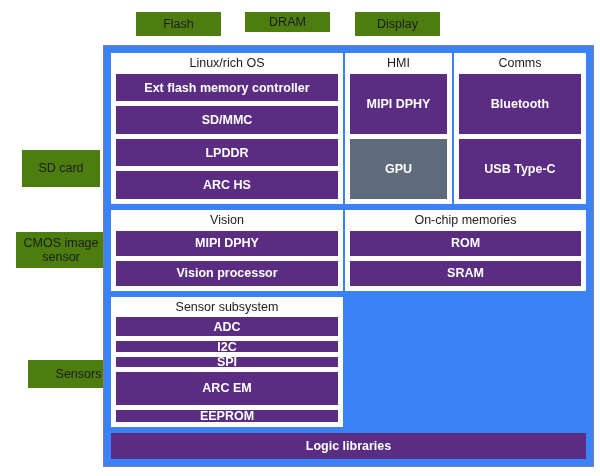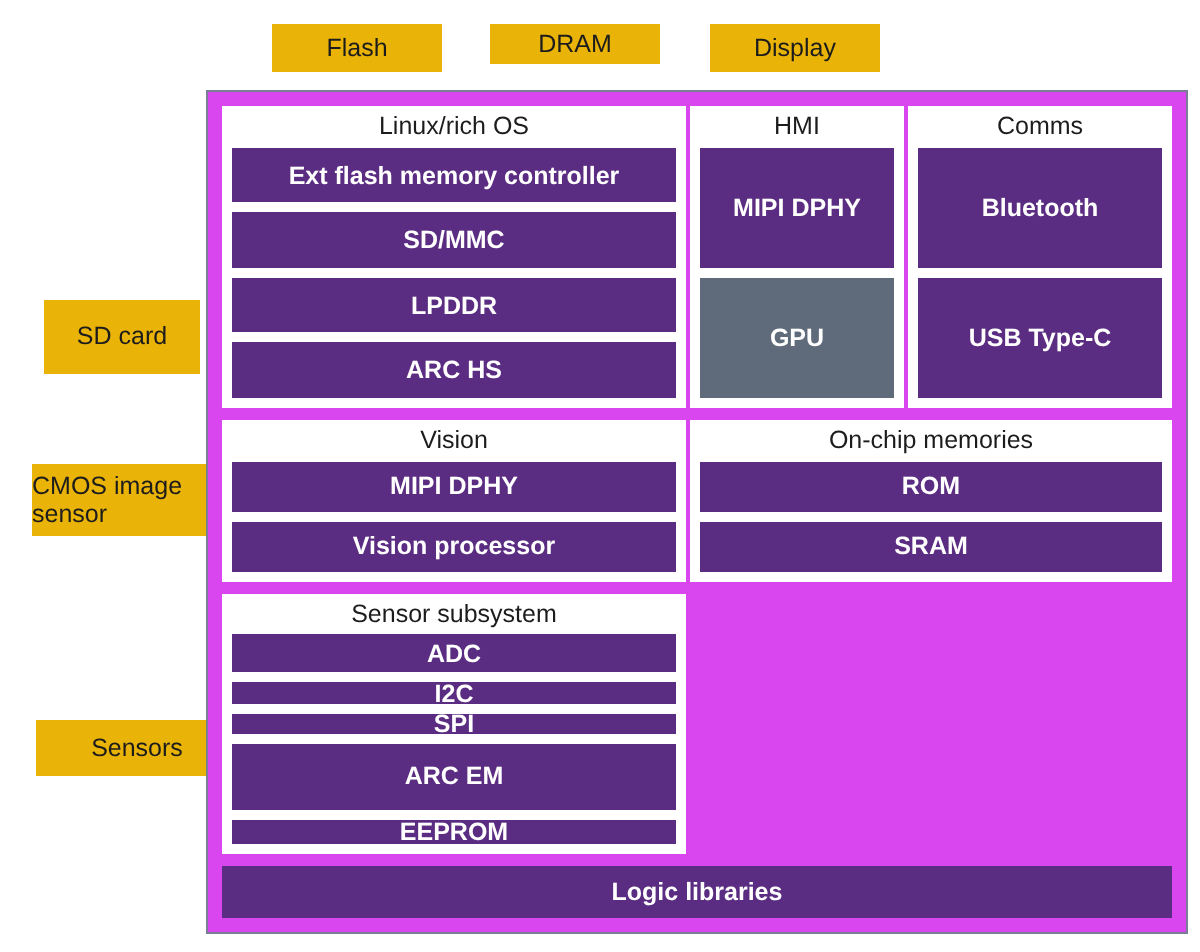--- a/index.html
+++ b/index.html
@@ -11,38 +11,39 @@
     width: 600px;
     height: 476px;
     position: relative;
     font-family: "Liberation Sans", sans-serif;
     overflow: hidden;
   }
 
   
   .ext-label {
     position: absolute;
-    background: #eab308;
+    background: #4d7c0f;
     color: #1c1c1c;
     font-size: 12.5px;
     display: flex;
     align-items: center;
     justify-content: center;
+    text-align: center;
     line-height: 1.15;
     box-sizing: border-box;
   }
 
   
   #chip-frame {
     position: absolute;
     left: 103px;
     top: 45px;
     width: 491px;
     height: 422px;
-    background: #d946ef;
+    background: #3b82f6;
     border: 1.5px solid #7b7f95;
     box-sizing: border-box;
     padding: 7px;
     display: flex;
     flex-direction: column;
   }
 
   .chip-row {
     display: flex;
     flex-direction: row;
@@ -130,21 +131,21 @@
 <div class="ext-label" style="left:136px; top:12px; width:85px; height:24px;">Flash</div>
 
 <div class="ext-label" style="left:245px; top:12px; width:85px; height:20px;">DRAM</div>
 
 <div class="ext-label" style="left:355px; top:12px; width:85px; height:24px;">Display</div>
 
 <div class="ext-label" style="left:22px; top:150px; width:78px; height:37px;">SD card</div>
 
 <div class="ext-label" style="left:16px; top:232px; width:90px; height:36px;">CMOS image sensor</div>
 
-<div class="ext-label" style="left:18px; top:360px; width:101px; height:28px;">Sensors</div>
+<div class="ext-label" style="left:28px; top:360px; width:101px; height:28px;">Sensors</div>
 
 <div id="chip-frame">
 
   <div class="chip-row" id="chip-row-1">
 
     <div class="panel" style="flex:0 0 232px;">
       <div class="panel-title">Linux/rich OS</div>
       <div class="panel-body">
         <div class="panel-col">
           <div class="blk">Ext flash memory controller</div>

